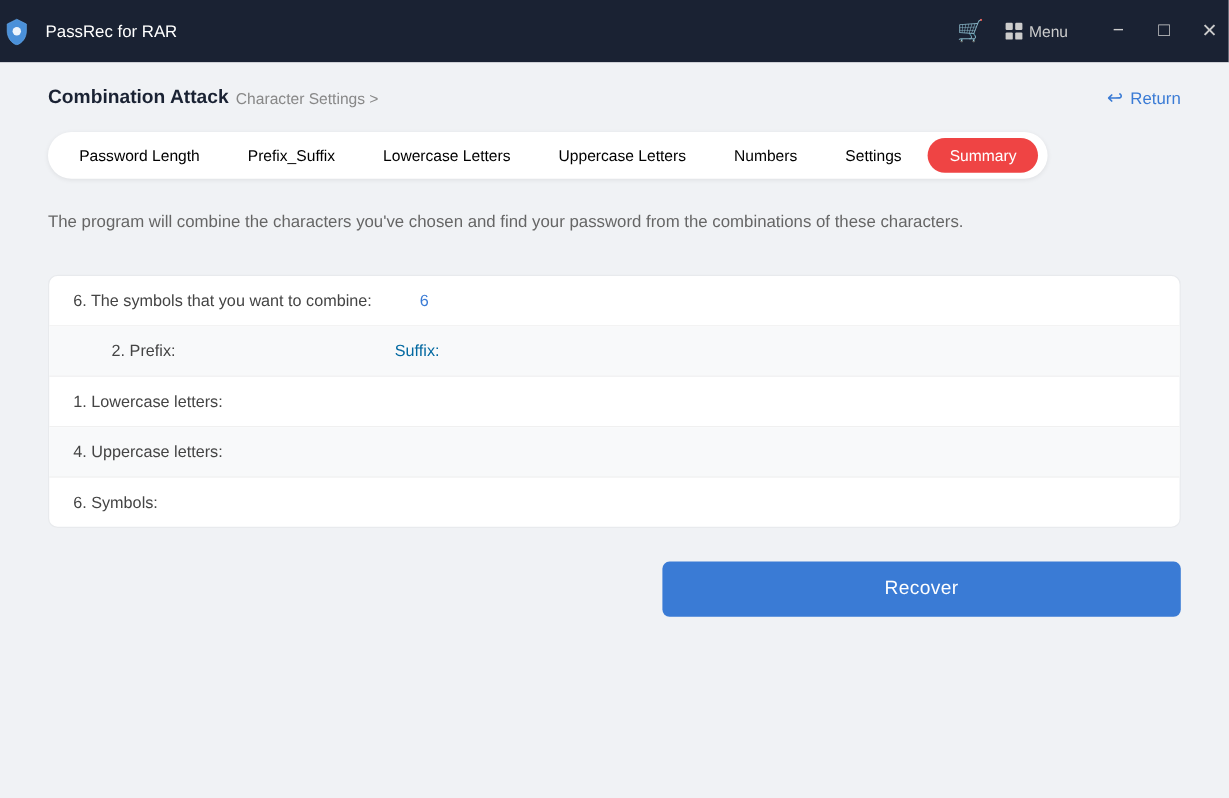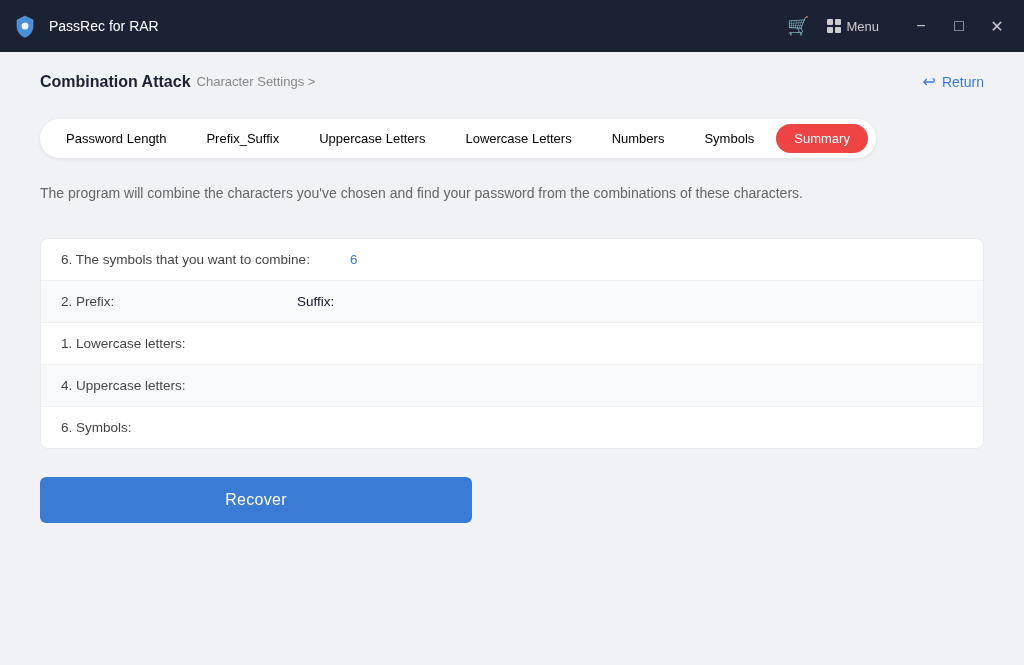--- a/index.html
+++ b/index.html
@@ -13,21 +13,21 @@
       flex-direction: column;
     }
 
     
     .title-bar {
       background: #1a2233;
       color: white;
       height: 52px;
       display: flex;
       align-items: center;
-      padding: 0 11px;
+      padding: 0 0;
       flex-shrink: 0;
     }
     .title-bar-logo {
       width: 28px;
       height: 28px;
       margin-right: 10px;
       display: flex;
       align-items: center;
       justify-content: center;
     }
@@ -93,21 +93,21 @@
       display: flex;
       flex-direction: column;
       overflow: hidden;
     }
 
     
     .breadcrumb-row {
       display: flex;
       align-items: center;
       justify-content: space-between;
-      margin-bottom: 28px;
+      margin-bottom: 18px;
     }
     .breadcrumb {
       display: flex;
       align-items: center;
       gap: 6px;
       font-size: 15px;
     }
     .breadcrumb-main {
       font-weight: 700;
       color: #1a2233;
@@ -187,29 +187,30 @@
     .summary-row:nth-child(even) { background: #f8f9fa; }
     .summary-label {
       color: #444;
     }
     .summary-value {
       color: #3a7bd5;
       margin-left: 4px;
     }
     .summary-prefix-label {
       flex: 0 0 200px;
+      margin-left: 32px;
     }
     .summary-suffix-label {
-      color: #0f172a;
+      color: #0369a1;
     }
 
     
     .recover-section {
       display: flex;
-      justify-content: flex-start;
+      justify-content: flex-end;
       margin-top: 28px;
     }
     .recover-btn {
       background: #3a7bd5;
       color: white;
       border: none;
       border-radius: 6px;
       padding: 14px 0;
       width: 432px;
       font-size: 16px;
@@ -256,24 +257,24 @@
     </div>
     <button class="return-btn">
       <span class="return-icon">↩</span>
       <span>Return</span>
     </button>
   </div>
 
   <div class="tabs-row" id="tabs-container">
   <button class="tab">Password Length</button>
       <button class="tab">Prefix_Suffix</button>
+      <button class="tab">Lowercase Letters</button>
       <button class="tab">Uppercase Letters</button>
-      <button class="tab">Lowercase Letters</button>
       <button class="tab">Numbers</button>
-      <button class="tab">Symbols</button>
+      <button class="tab">Settings</button>
       <button class="tab active">Summary</button>
     </div>
 
   <p class="description">The program will combine the characters you've chosen and find your password from the combinations of these characters.</p>
 
   <div class="summary-table" id="summary-table">
   <div class="summary-row">
         <span class="summary-label">6. The symbols that you want to combine:</span> 
         <span class="summary-value">6</span>
       </div>

